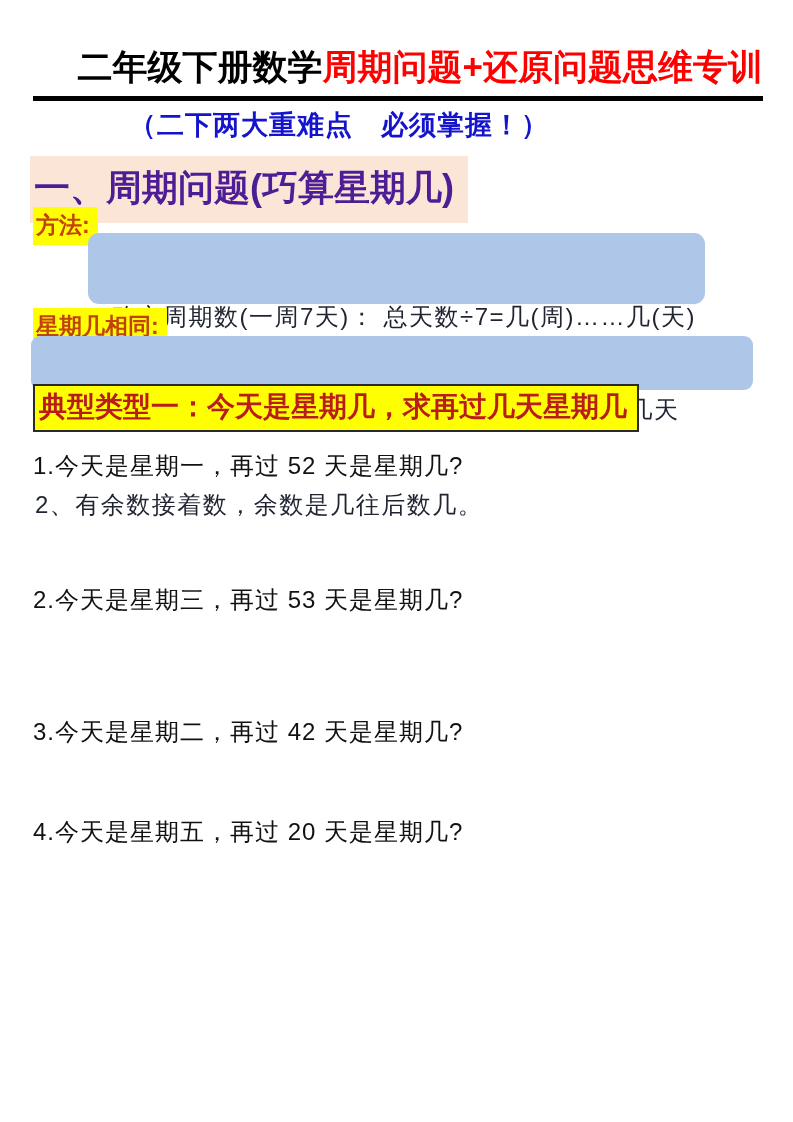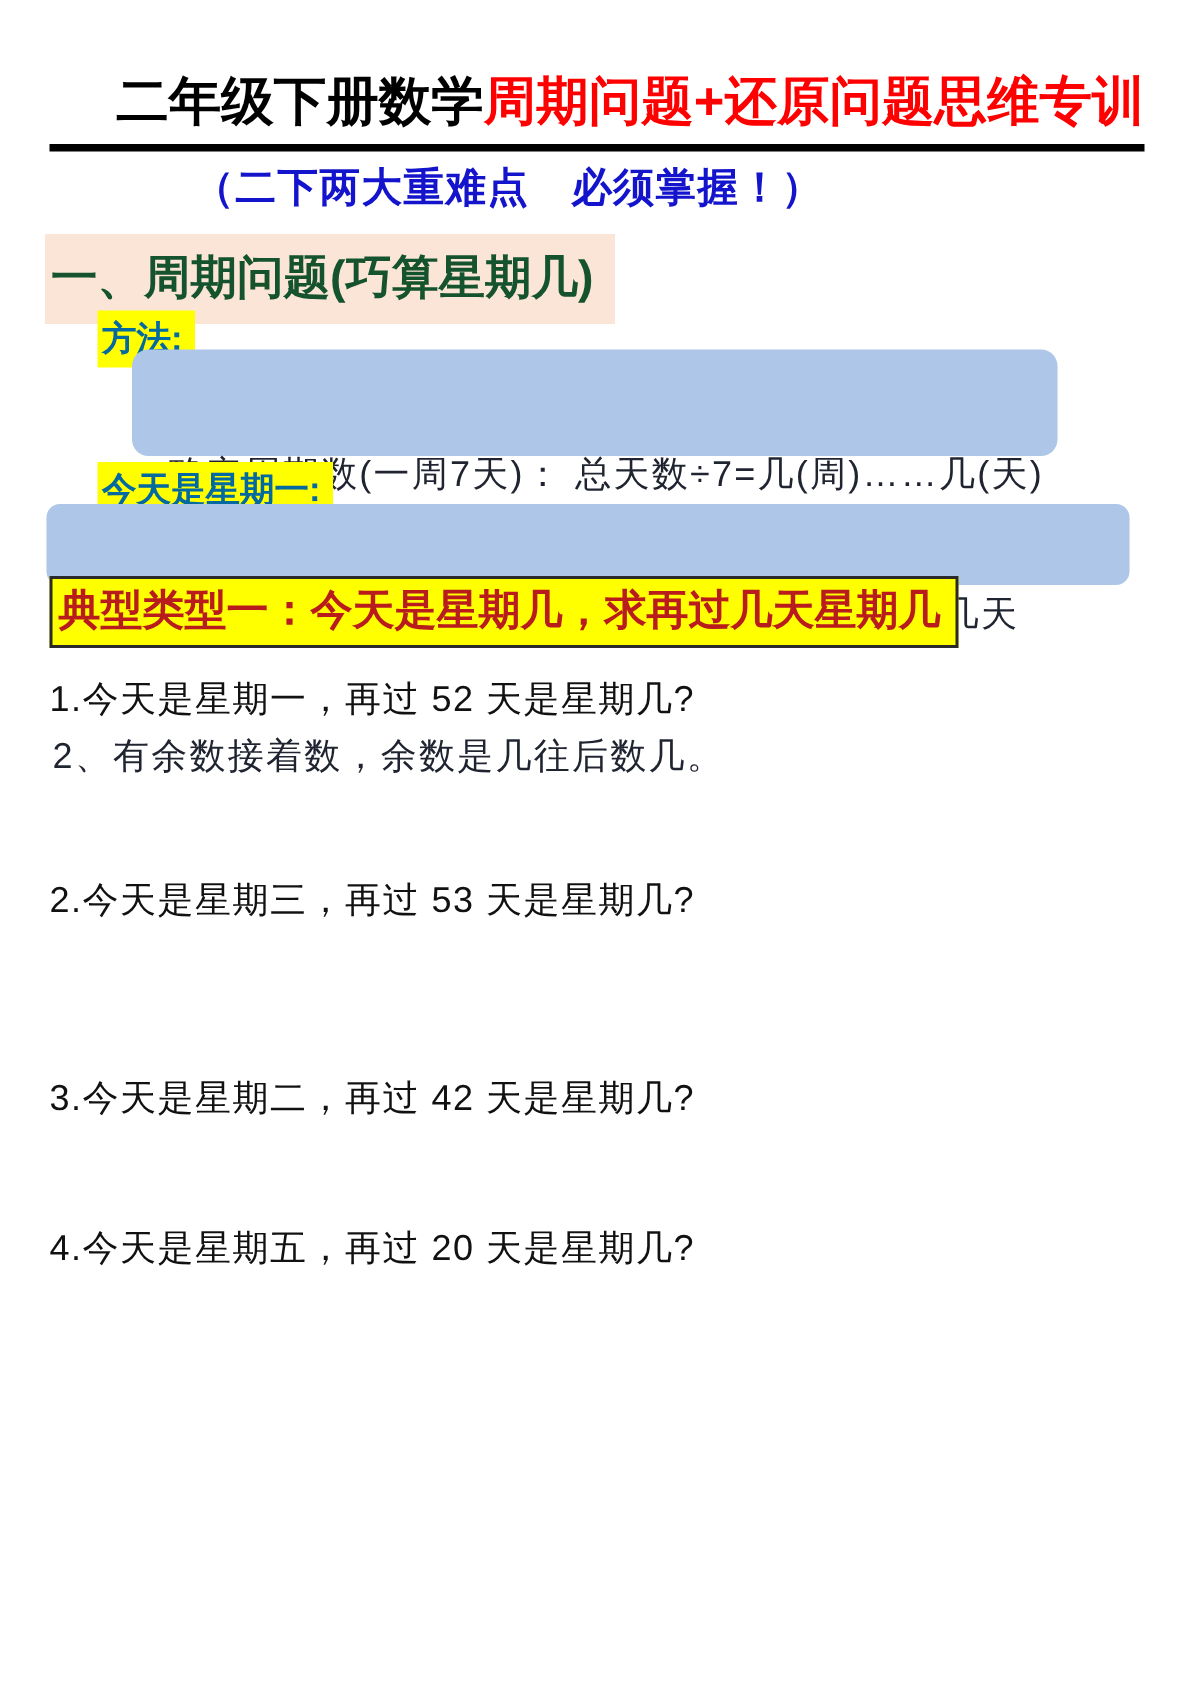--- a/index.html
+++ b/index.html
@@ -43,37 +43,36 @@
     font-size: 27px;
     letter-spacing: 1px;
   }
 
   
   .section-heading {
     position: absolute;
     left: 30px;
     top: 156px;
     background: #fbe5d6;
-    color: #14532d;
-    font-size: 31px;
+    color: #4c1d95;
+    font-size: 36px;
     font-weight: bold;
     padding: 8px 14px 10px 4px;
     white-space: nowrap;
   }
 
   
   .label-yellow {
     position: absolute;
     background: #ffff00;
-    color: #0369a1;
+    color: #c2410c;
     font-weight: bold;
     font-size: 23px;
     padding: 3px 8px 4px 3px;
     white-space: nowrap;
-    margin-left: 32px;
   }
   .method-label { left: 33px; top: 207px; }
   .remainder-label { left: 33px; top: 308px; }
 
   
   .blue-box {
     position: absolute;
     background: #aec6e8;
     color: #1f2430;
     font-size: 24px;
@@ -138,21 +137,21 @@
 
   <div class="section-heading">一、周期问题(巧算星期几)</div>
 
   <div class="label-yellow method-label">方法:</div>
 
   <div class="blue-box box-method">
     <div class="box-line">确定周期数(一周7天)： 总天数÷7=几(周)……几(天)</div>
     <div class="box-line">有要求的日期用：　　(尾一头)÷7=几(周)……几天</div>
   </div>
 
-  <div class="label-yellow remainder-label">今天是星期一:</div>
+  <div class="label-yellow remainder-label">星期几相同:</div>
 
   <div class="blue-box box-remainder">
     <div class="box-line">1、没有余数，星期几相同；</div>
     <div class="box-line">2、有余数接着数，余数是几往后数几。</div>
   </div>
 
   <div class="type-header">典型类型一：今天是星期几，求再过几天星期几</div>
 
   <div class="question q1">1.今天是星期一，再过 52 天是星期几?</div>
   <div class="question q2">2.今天是星期三，再过 53 天是星期几?</div>

